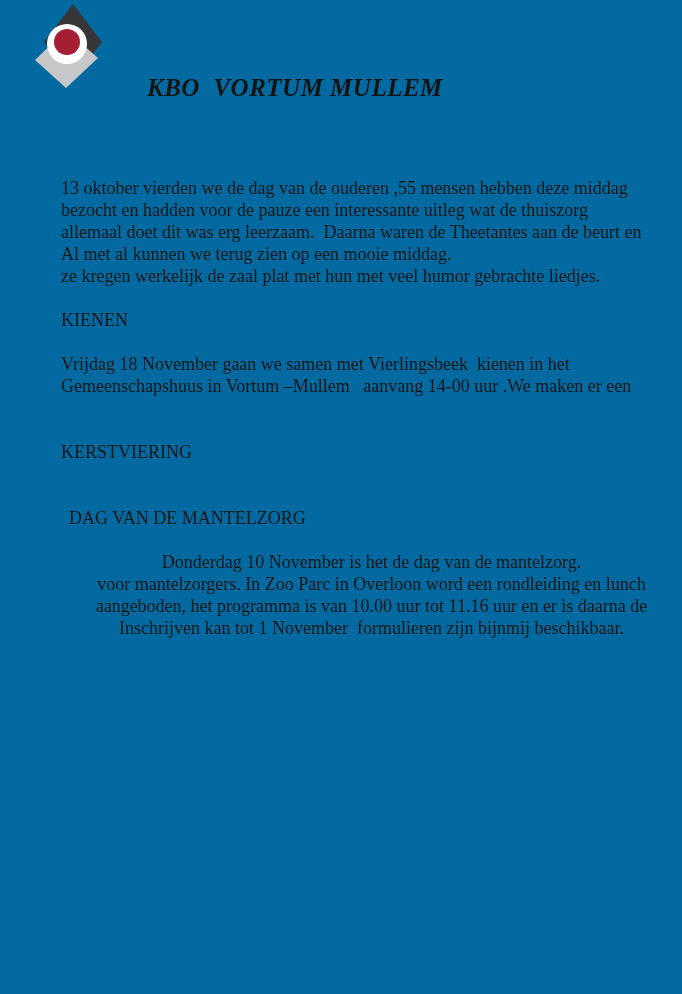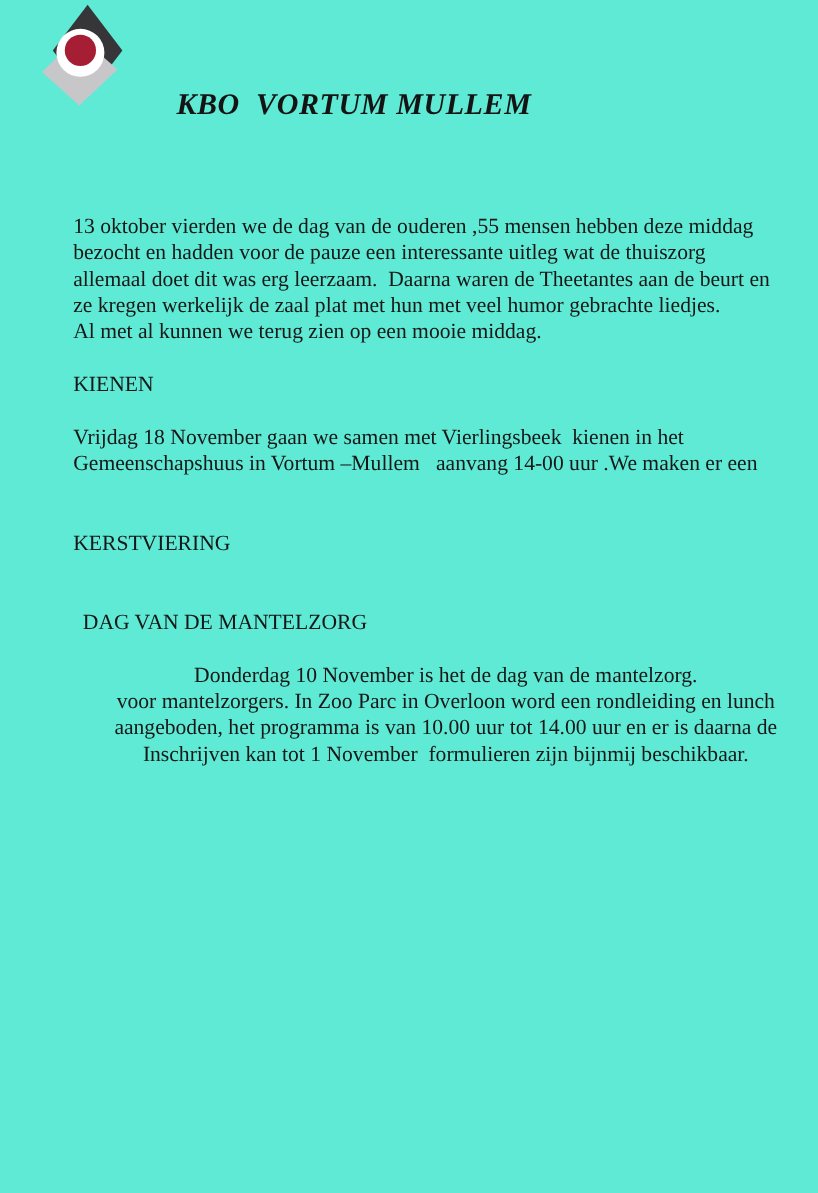--- a/index.html
+++ b/index.html
@@ -5,21 +5,21 @@
   html, body { margin: 0; padding: 0; }
   body {
     width: 682px; height: 994px;
     background: #ffffff;
     position: relative;
     overflow: hidden;
     font-family: "Liberation Serif", serif;
   }
   .page {
     position: absolute; inset: 0;
-    background: #5eead4;
+    background: #0369a1;
   }
   .logo {
     position: absolute;
     left: 30px; top: 2px;
     width: 76px; height: 90px;
   }
   .doc-title {
     position: absolute;
     left: 147px; top: 74px;
     font-family: "Liberation Serif", serif;
@@ -57,37 +57,37 @@
     <circle cx="37" cy="40" r="13" fill="#a51e33"></circle>
   </svg>
 
   <div class="doc-title">KBO  VORTUM MULLEM</div>
 
   <div class="doc-body">
       <div class="block" style="margin-top: 0px;">
         <div class="line">13 oktober vierden we de dag van de ouderen ,55 mensen hebben deze middag</div>
         <div class="line">bezocht en hadden voor de pauze een interessante uitleg wat de thuiszorg</div>
         <div class="line">allemaal doet dit was erg leerzaam.  Daarna waren de Theetantes aan de beurt en</div>
+        <div class="line">Al met al kunnen we terug zien op een mooie middag.</div>
         <div class="line">ze kregen werkelijk de zaal plat met hun met veel humor gebrachte liedjes.</div>
-        <div class="line">Al met al kunnen we terug zien op een mooie middag.</div>
       </div>
       <div class="block" style="margin-top: 22px;">
         <div class="line">KIENEN</div>
       </div>
       <div class="block" style="margin-top: 22px;">
         <div class="line">Vrijdag 18 November gaan we samen met Vierlingsbeek  kienen in het</div>
         <div class="line">Gemeenschapshuus in Vortum –Mullem   aanvang 14-00 uur .We maken er een</div>
       </div>
       <div class="block" style="margin-top: 44px;">
         <div class="line">KERSTVIERING</div>
       </div>
       <div class="block" style="margin-top: 44px; padding-left: 8px;">
         <div class="line">DAG VAN DE MANTELZORG</div>
       </div>
       <div class="block" style="margin-top: 22px; text-align: center;">
         <div class="line">Donderdag 10 November is het de dag van de mantelzorg.</div>
         <div class="line">voor mantelzorgers. In Zoo Parc in Overloon word een rondleiding en lunch</div>
-        <div class="line">aangeboden, het programma is van 10.00 uur tot 14.00 uur en er is daarna de</div>
+        <div class="line">aangeboden, het programma is van 10.00 uur tot 11.16 uur en er is daarna de</div>
         <div class="line">Inschrijven kan tot 1 November  formulieren zijn bijnmij beschikbaar.</div>
       </div>
     </div>
 
 </div>
 
 </body></html>

